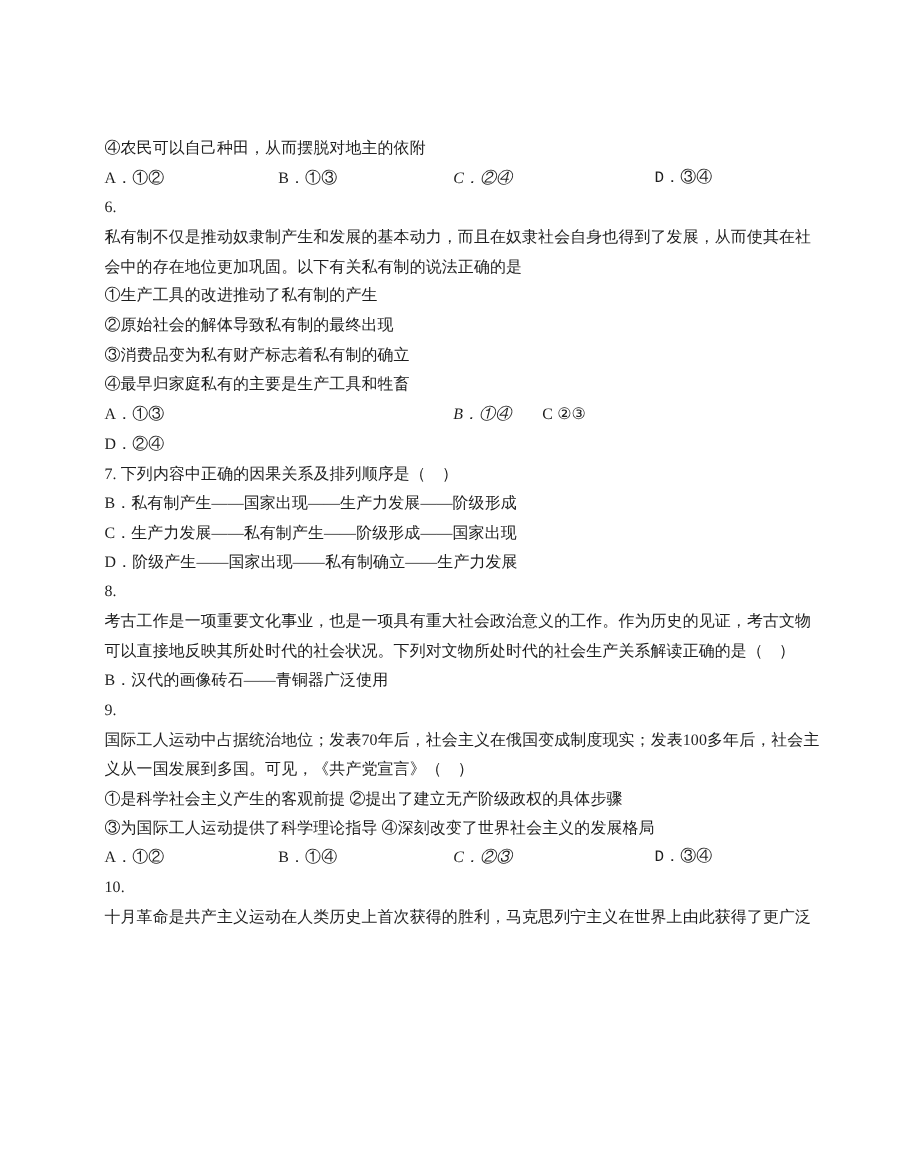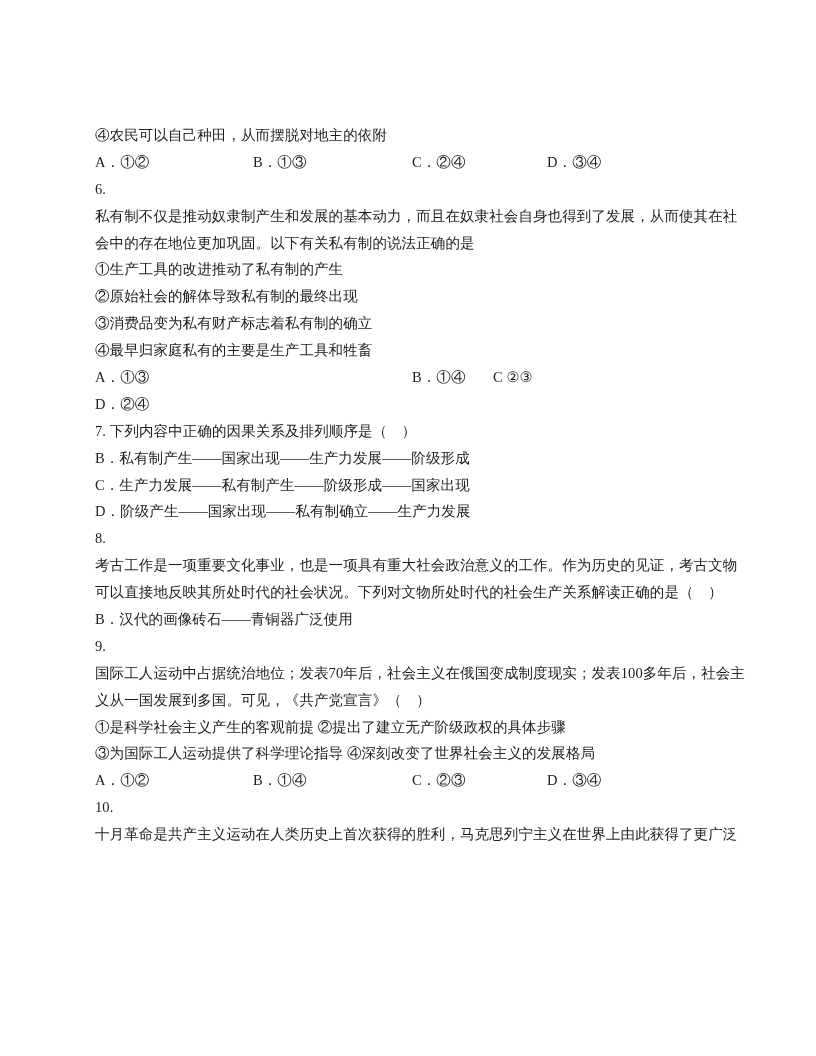--- a/index.html
+++ b/index.html
@@ -30,22 +30,22 @@
     height: 26.9px;
     line-height: 26.9px;
     white-space: nowrap;
   }
   .opt-row span {
     position: absolute;
     top: 0;
   }
   .col-0 { left: 0; }
   .col-1 { left: 158px; }
-  .col-2 { left: 317px; }
-  .col-3 { left: 452px; }
+  .col-2 { left: 317px; font-style: italic; }
+  .col-3 { left: 500px; font-family: Liberation Mono, monospace; }
   .col-c6 { left: 398px; }
 </style>
 </head>
 <body>
 
 <div class="page">
   <div class="content">
 
     <div class="line">④农民可以自己种田，从而摆脱对地主的依附</div>
     <div class="line opt-row">

